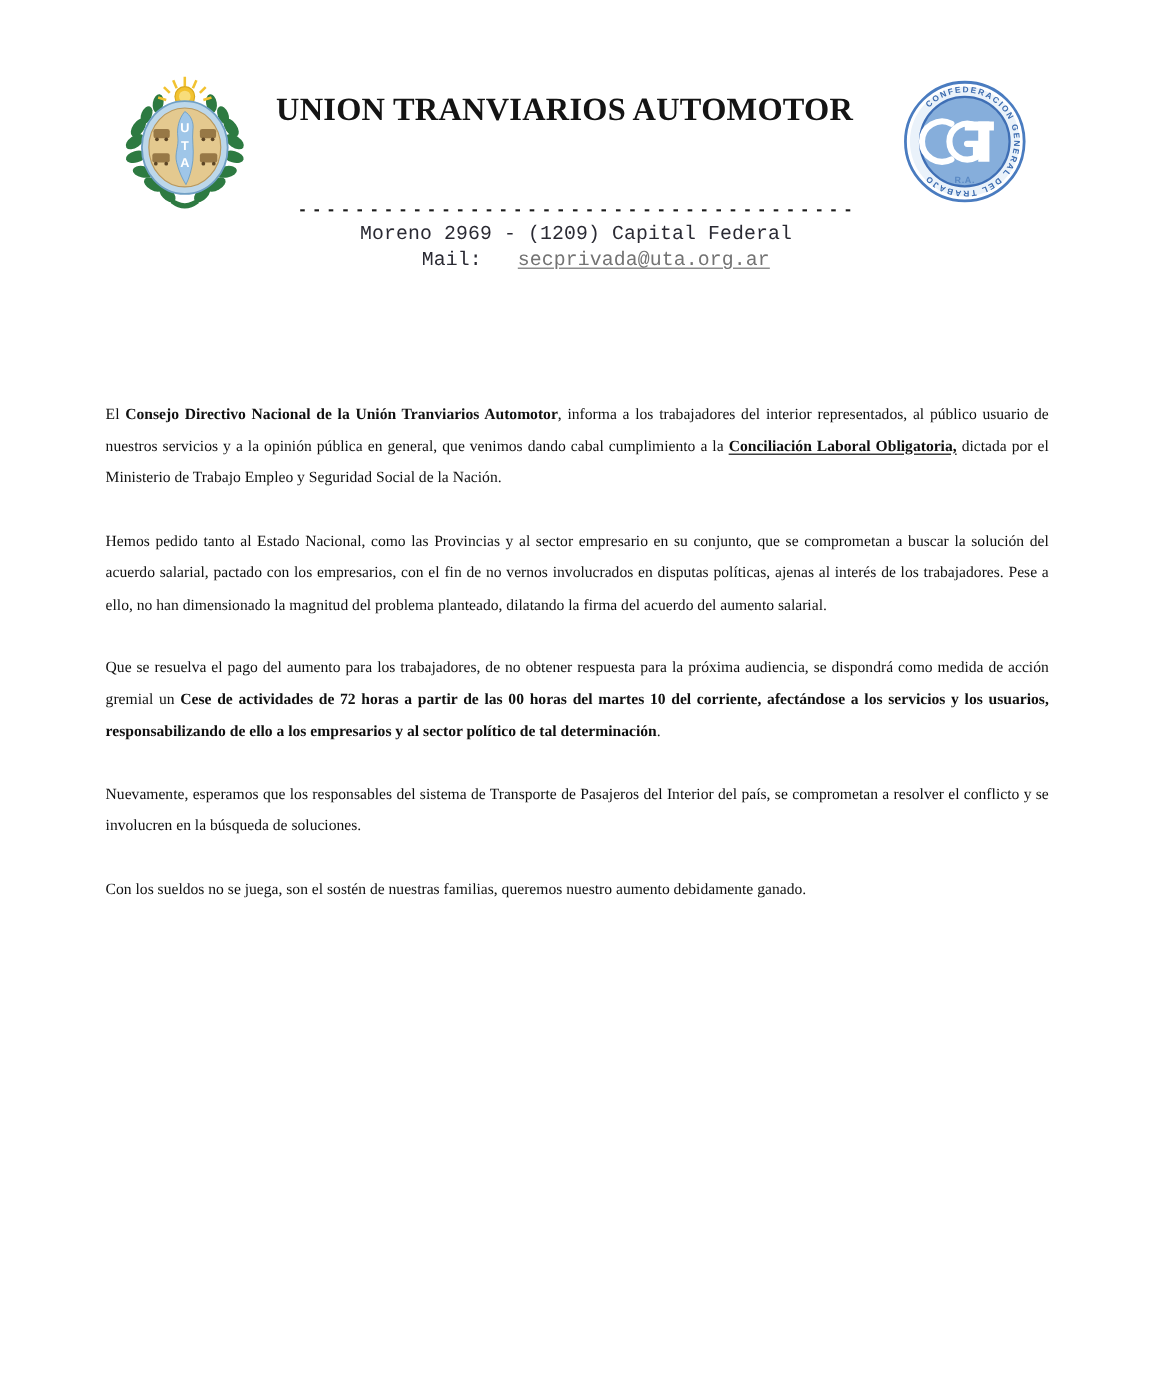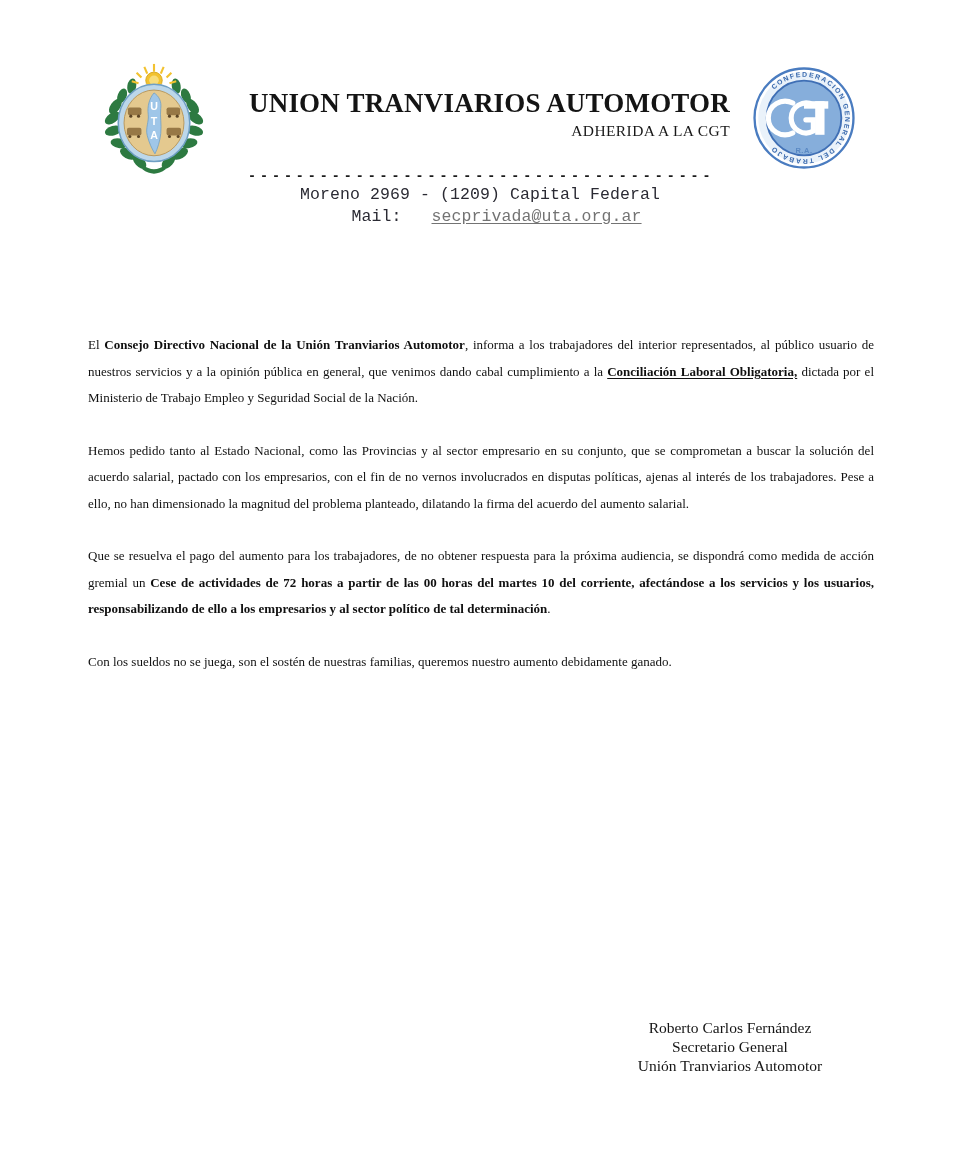--- a/index.html
+++ b/index.html
@@ -40,23 +40,23 @@
     position: absolute;
     left: 748px;
     top: 62px;
     width: 112px;
     height: 112px;
   }
 
   .org-block {
     position: absolute;
     left: 230px;
-    top: 88px;
+    top: 76px;
     width: 500px;
-    text-align: right;
+    text-align: left;
   }
   .org-title {
     font-family: "Liberation Serif", "DejaVu Serif", serif;
     font-weight: bold;
     font-size: 27px;
     letter-spacing: 0.2px;
     color: #141414;
     white-space: nowrap;
   }
   .org-sub {
@@ -240,40 +240,35 @@
         </g>
         <g fill="none" stroke="#ffffff" stroke-width="5.5" stroke-linecap="round">
           <path d="M70 46 A16 16 0 1 0 70 74 L70 62 L62 62"></path>
         </g>
         <text x="60" y="97" font-family="Liberation Sans, sans-serif" font-size="8" font-weight="bold" fill="#5a89c4" text-anchor="middle" letter-spacing="0.6">R.A.</text>
       </svg>
     </div>
 
     <div class="org-block">
       <div class="org-title">UNION TRANVIARIOS AUTOMOTOR</div>
-      <div class="org-sub">ADHERIDA A LA CGT</div>
     </div>
   </div>
 
   <div class="contact">
     <div class="rule">- - - - - - - - - - - - - - - - - - - - - - - - - - - - - - - - - - - - - - -</div>
     <div class="contact-line">Moreno 2969 - (1209) Capital Federal</div>
     <div class="contact-line mail">
       <span class="label">Mail:</span>
       <span>&nbsp;</span>
       <span class="mail-link">secprivada@uta.org.ar</span>
     </div>
   </div>
 
   <div class="body-copy">
     <p class="para"><span>El </span><span style="font-weight: bold;">Consejo Directivo Nacional de la Unión Tranviarios Automotor</span><span>, informa a los trabajadores del interior representados, al público usuario de nuestros servicios y a la opinión pública en general, que venimos dando cabal cumplimiento a la </span><span class="bu">Conciliación Laboral Obligatoria,</span><span> dictada por el Ministerio de Trabajo Empleo y Seguridad Social de la Nación.</span></p>
     <p class="para"><span>Hemos pedido tanto al Estado Nacional, como las Provincias y al sector empresario en su conjunto, que se comprometan a buscar la solución del acuerdo salarial, pactado con los empresarios, con el fin de no vernos involucrados en disputas políticas, ajenas al interés de los trabajadores. Pese a ello, no han dimensionado la magnitud del problema planteado, dilatando la firma del acuerdo del aumento salarial.</span></p>
     <p class="para"><span>Que se resuelva el pago del aumento para los trabajadores, de no obtener respuesta para la próxima audiencia, se dispondrá como medida de acción gremial un </span><span style="font-weight: bold;">Cese de actividades de 72 horas a partir de las 00 horas del martes 10 del corriente, afectándose a los servicios y los usuarios, responsabilizando de ello a los empresarios y al sector político de tal determinación</span><span>.</span></p>
+    <p class="para"><span>Nuevamente, esperamos que los responsables del sistema de Transporte de Pasajeros del Interior del país, se comprometan a resolver el conflicto y se involucren en la búsqueda de soluciones.</span></p>
     <p class="para"><span>Con los sueldos no se juega, son el sostén de nuestras familias, queremos nuestro aumento debidamente ganado.</span></p>
   </div>
 
-  <div class="signature">
-    <div class="sig-line">Roberto Carlos Fernández</div>
-    <div class="sig-line">Secretario General</div>
-    <div class="sig-line">Unión Tranviarios Automotor</div>
-  </div>
 
 </div>
 
 </body></html>

